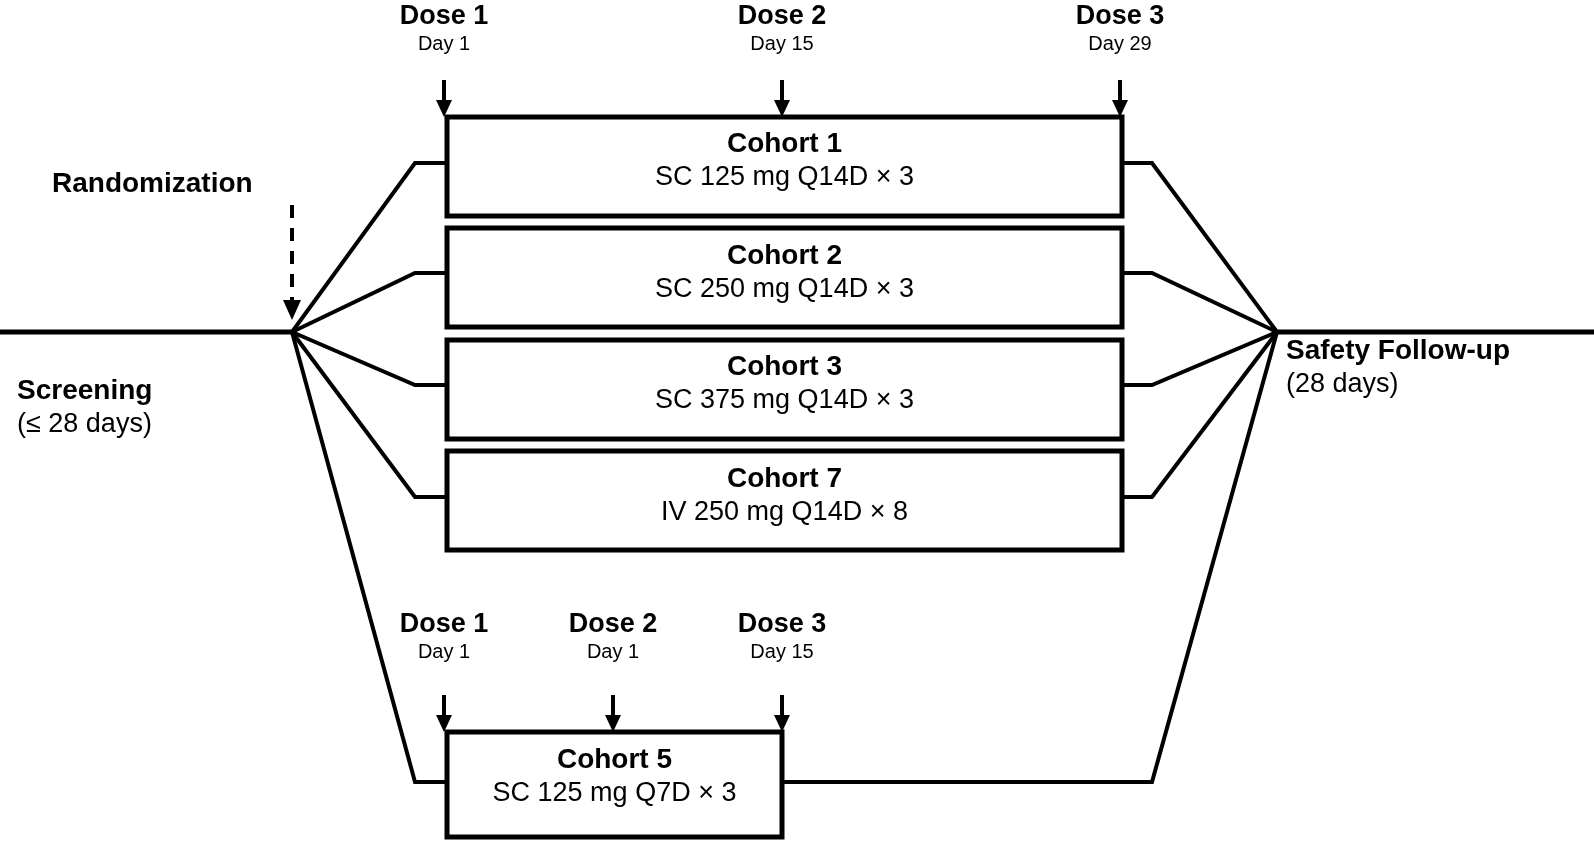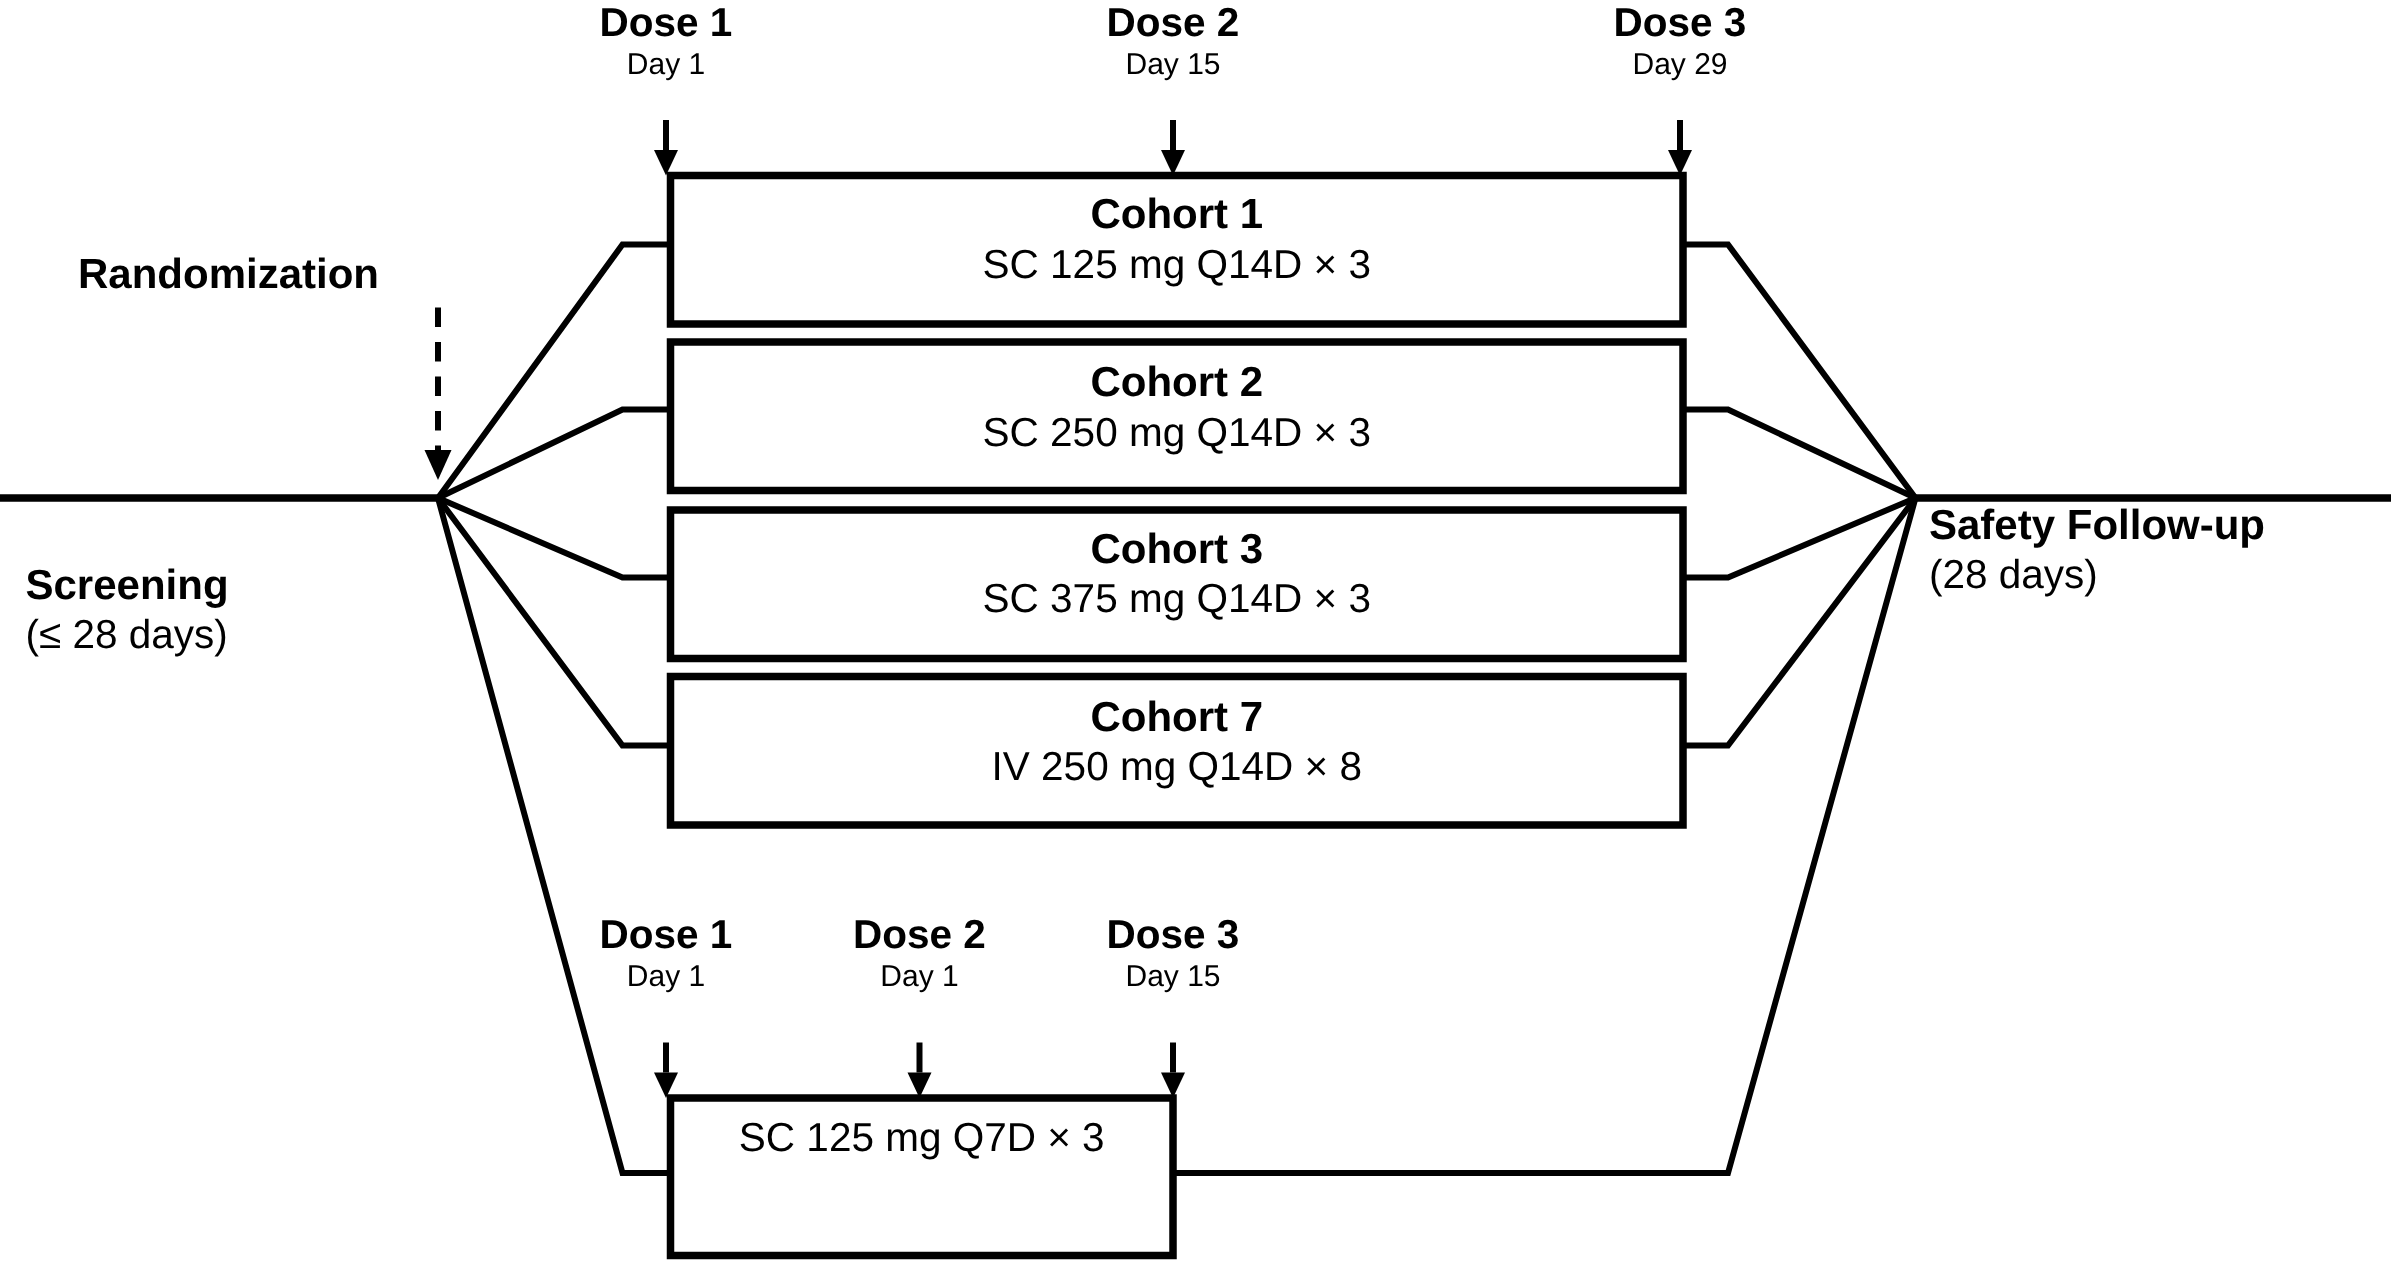--- a/index.html
+++ b/index.html
@@ -174,16 +174,17 @@
   </div>
   <div class="boxtext" style="left:447px; top:349px; width:675px;">
     <span class="title">Cohort 3</span>
     <span class="sub">SC 375 mg Q14D × 3</span>
   </div>
   <div class="boxtext" style="left:447px; top:461px; width:675px;">
     <span class="title">Cohort 7</span>
     <span class="sub">IV 250 mg Q14D × 8</span>
   </div>
   <div class="boxtext" style="left:447px; top:742px; width:335px;">
+    <span class="title">Cohort 5</span>
     <span class="sub">SC 125 mg Q7D × 3</span>
   </div>
 
 </div>
 
 </body></html>

